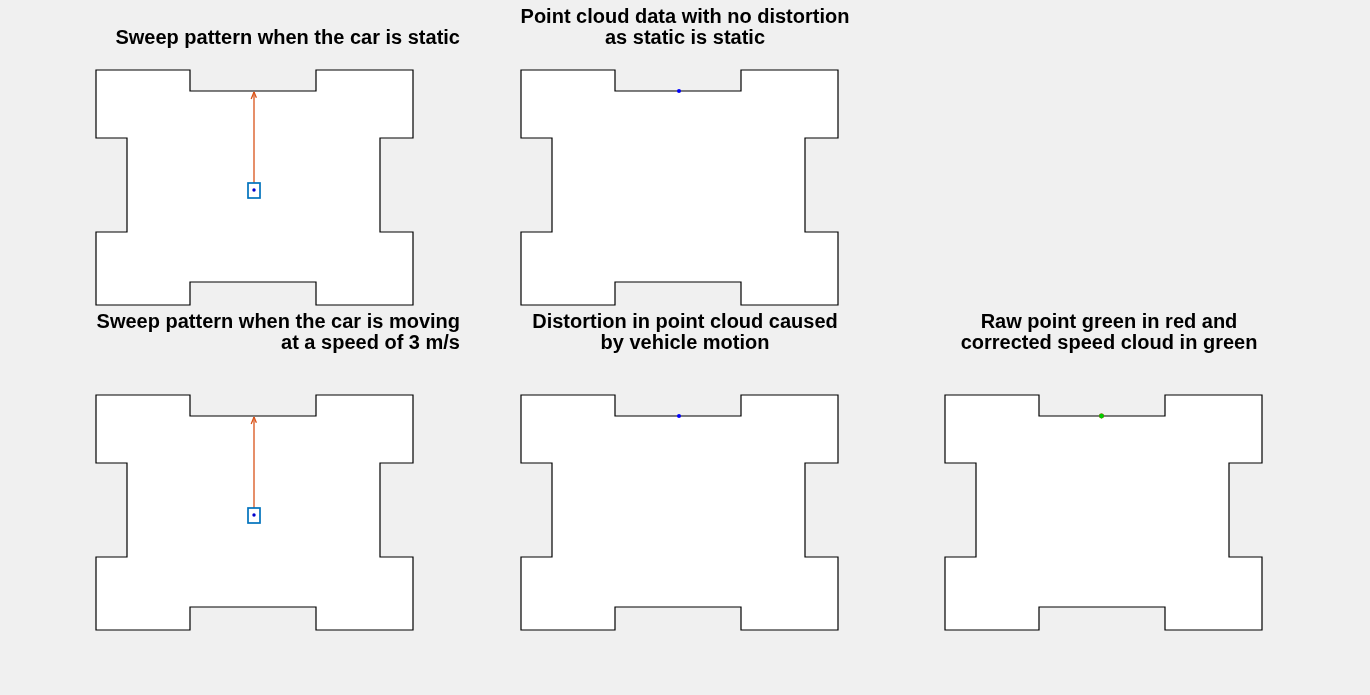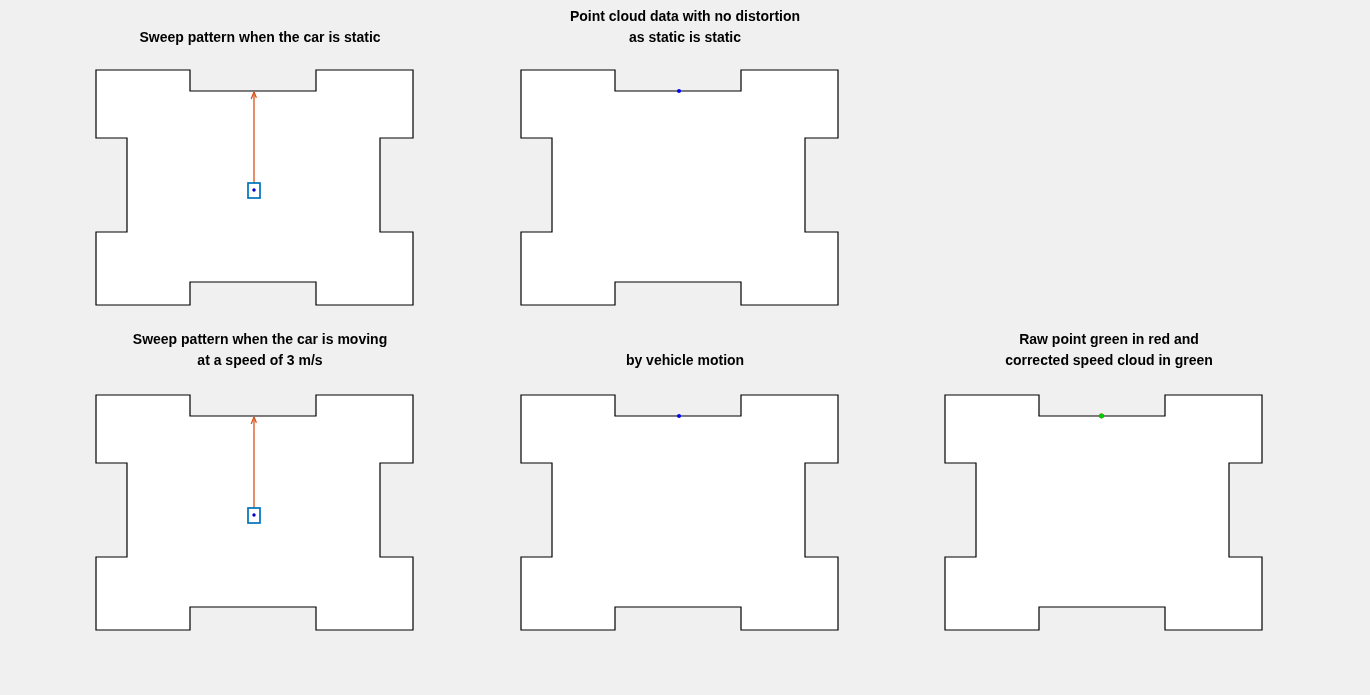--- a/index.html
+++ b/index.html
@@ -17,37 +17,37 @@
   .subplot-title {
     position: absolute;
     width: 400px;
     height: 44px;
     display: flex;
     flex-direction: column;
     justify-content: flex-end;
     align-items: center;
     text-align: center;
     font-weight: bold;
-    font-size: 14px;
+    font-size: 20px;
     color: #000000;
     pointer-events: none;
   }
   .subplot-title .tl {
     line-height: 21px;
     white-space: nowrap;
   }
   .room-svg {
     position: absolute;
     width: 319px;
     height: 237px;
   }
   
   .t-r1 { top: 4px; }
-  .t-r2 { top: 327px; }
-  .t-c1 { left: 60px; }
+  .t-r2 { top: 309px; }
+  .t-c1 { left: 60px; align-items: flex-end; }
   .t-c2 { left: 485px; }
   .t-c3 { left: 909px; }
   
   .p-r1 { top: 69px; }
   .p-r2 { top: 394px; }
   .p-c1 { left: 95px; }
   .p-c2 { left: 520px; }
   .p-c3 { left: 944px; }
 </style>
 </head>
@@ -61,20 +61,21 @@
   </div>
   <div class="subplot-title t-r1 t-c2">
     <div class="tl">Point cloud data with no distortion</div>
     <div class="tl">as static is static</div>
   </div>
   <div class="subplot-title t-r2 t-c1">
     <div class="tl">Sweep pattern when the car is moving</div>
     <div class="tl">at a speed of 3 m/s</div>
   </div>
   <div class="subplot-title t-r2 t-c2">
+    <div class="tl">Distortion in point cloud caused</div>
     <div class="tl">by vehicle motion</div>
   </div>
   <div class="subplot-title t-r2 t-c3">
     <div class="tl">Raw point green in red and</div>
     <div class="tl">corrected speed cloud in green</div>
   </div>
 
   <svg class="room-svg p-r1 p-c1" viewBox="-1 -1 319 237">
     <polygon fill="#ffffff" stroke-width="1.2" points="0,0 94,0 94,21 220,21 220,0 317,0 317,68 284,68 284,162 317,162 317,235 220,235 220,212 94,212 94,235 0,235 0,162 31,162 31,68 0,68" stroke="#000000"></polygon>
     <line stroke-width="1.3" x1="158" y1="113" x2="158" y2="22" stroke="#d95319"></line>

